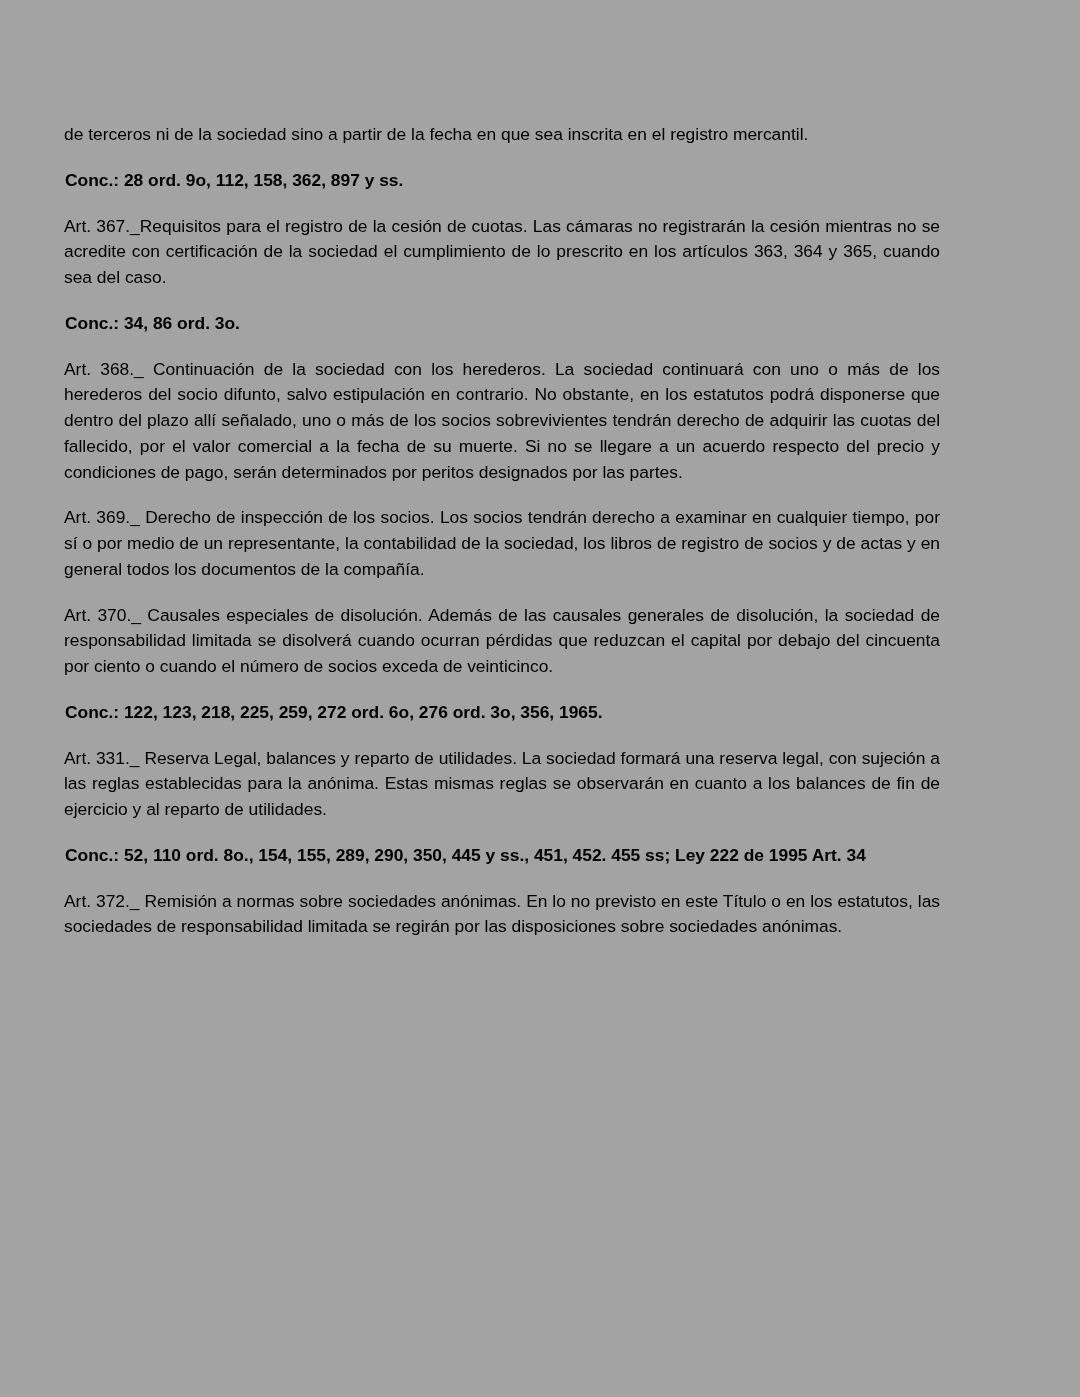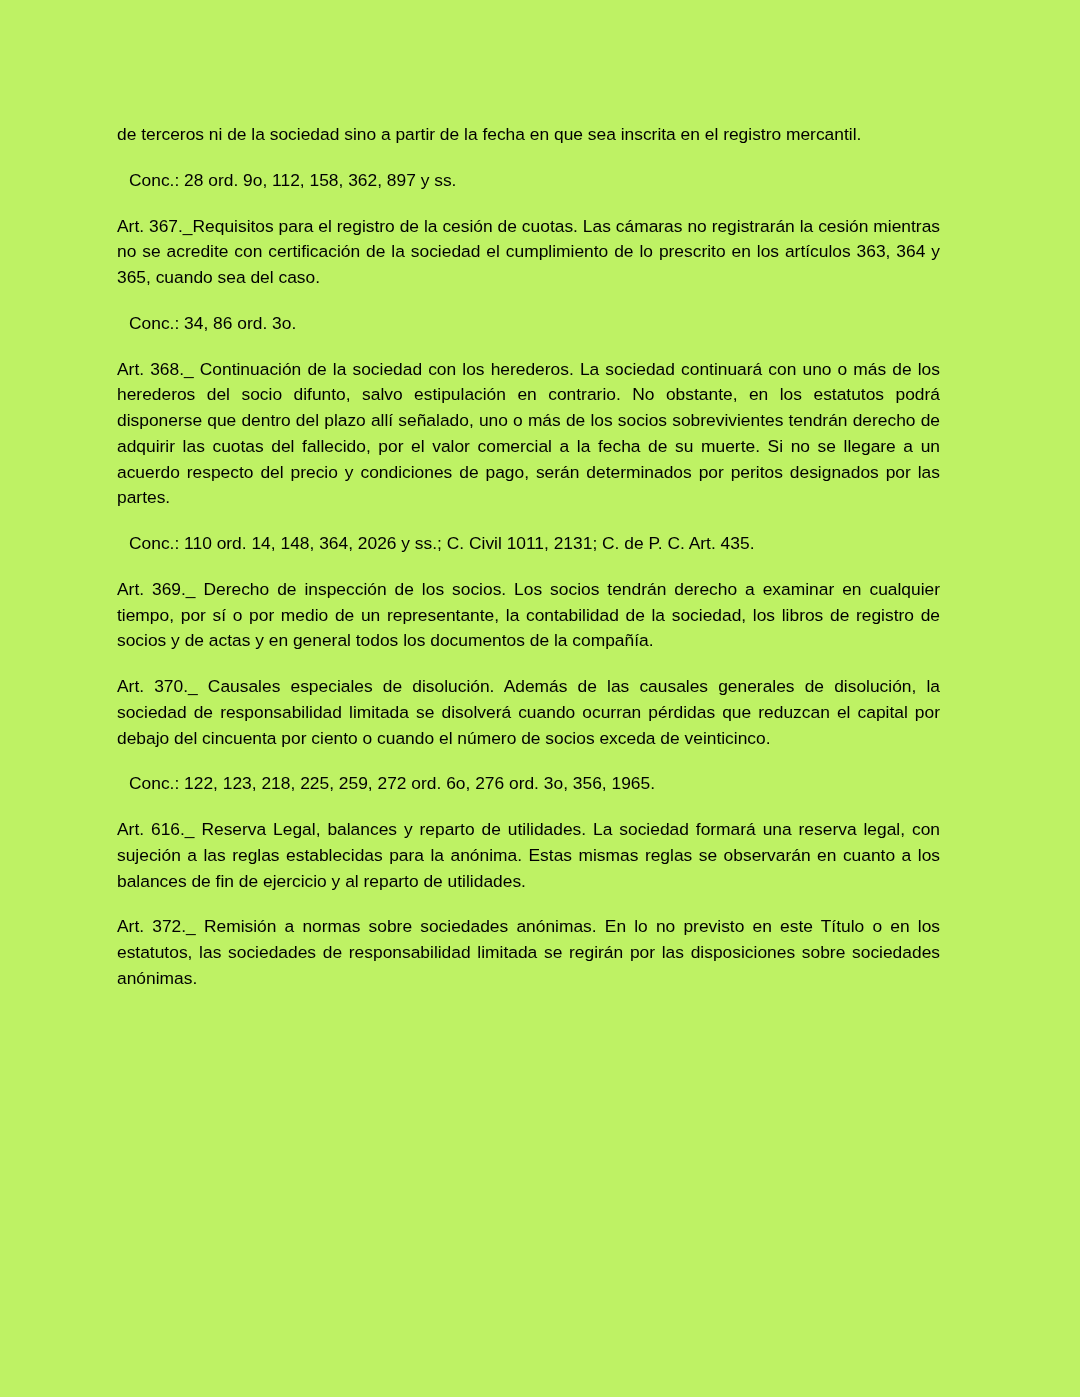--- a/index.html
+++ b/index.html
@@ -11,35 +11,36 @@
     width: 1080px;
     min-height: 1397px;
     font-family: "Liberation Sans", sans-serif;
     color: #000000;
   }
   .page {
     position: relative;
     width: 1080px;
     min-height: 1397px;
     box-sizing: border-box;
-    padding: 122px 140px 60px 117px;
-    background: #bef264;
+    padding: 122px 140px 60px 64px;
+    background: #a3a3a3;
   }
   .para {
     font-size: 17.4px;
     line-height: 1.48;
     text-align: justify;
     margin: 0 0 20px 0;
     text-justify: inter-word;
   }
   .conc {
     font-size: 17.4px;
     line-height: 1.48;
-    margin: 0 0 20px 12px;
+    margin: 0 0 20px 1px;
     text-align: left;
+    font-weight: bold;
   }
   .art-head {
     font-weight: normal;
   }
   .art-title {
     font-weight: normal;
   }
 </style>
 </head>
 <body>
@@ -54,35 +55,35 @@
     <span class="art-head">Art. 367._</span><span class="art-title">Requisitos para el registro de la cesión de cuotas.</span><span> Las cámaras no registrarán la cesión mientras no se acredite con certificación de la sociedad el cumplimiento de lo prescrito en los artículos 363, 364 y 365, cuando sea del caso.</span>
   </p>
 
   <p class="conc">Conc.: 34, 86 ord. 3o.</p>
 
   <p class="para">
     <span class="art-head"> Art. 368._</span><span class="art-title"> Continuación de la sociedad con los herederos.</span><span> La sociedad continuará con uno o más de los herederos del socio difunto, salvo estipulación en contrario. No obstante, en los estatutos podrá disponerse que dentro del plazo allí señalado, uno o más de los socios sobrevivientes tendrán derecho de adquirir las cuotas del fallecido, por el valor comercial a la fecha de su muerte. Si no se llegare a un acuerdo respecto del precio y condiciones de pago, serán determinados por peritos designados por las partes.</span>
   </p>
 
 
-  <p class="conc">Conc.: 110 ord. 14, 148, 364, 2026 y ss.; C. Civil 1011, 2131; C. de P. C. Art. 435.</p>
 
   <p class="para">
     <span class="art-head">Art. 369._</span><span class="art-title"> Derecho de inspección de los socios</span><span>. Los socios tendrán derecho a examinar en cualquier tiempo, por sí o por medio de un representante, la contabilidad de la sociedad, los libros de registro de socios y de actas y en general todos los documentos de la compañía.</span>
   </p>
 
 
   <p class="para">
     <span class="art-head"> Art. 370._</span><span class="art-title"> Causales especiales de disolución.</span><span> Además de las causales generales de disolución, la sociedad de responsabilidad limitada se disolverá cuando ocurran pérdidas que reduzcan el capital por debajo del cincuenta por ciento o cuando el número de socios exceda de veinticinco.</span>
   </p>
 
   <p class="conc">Conc.: 122, 123, 218, 225, 259, 272 ord. 6o, 276 ord. 3o, 356, 1965.</p>
 
   <p class="para">
-    <span class="art-head"> Art. 616._</span><span class="art-title"> Reserva Legal, balances y reparto de utilidades.</span><span> La sociedad formará una reserva legal, con sujeción a las reglas establecidas para la anónima. Estas mismas reglas se observarán en cuanto a los balances de fin de ejercicio y al reparto de utilidades.</span>
+    <span class="art-head"> Art. 331._</span><span class="art-title"> Reserva Legal, balances y reparto de utilidades.</span><span> La sociedad formará una reserva legal, con sujeción a las reglas establecidas para la anónima. Estas mismas reglas se observarán en cuanto a los balances de fin de ejercicio y al reparto de utilidades.</span>
   </p>
 
+  <p class="conc">Conc.: 52, 110 ord. 8o., 154, 155, 289, 290, 350, 445 y ss., 451, 452. 455 ss; Ley 222 de 1995 Art. 34</p>
 
   <p class="para">
     <span class="art-head"> Art. 372._</span><span class="art-title"> Remisión a normas sobre sociedades anónimas</span><span>. En lo no previsto en este Título o en los estatutos, las sociedades de responsabilidad limitada se regirán por las disposiciones sobre sociedades anónimas.</span>
   </p>
 
 </div>
 
 </body></html>

